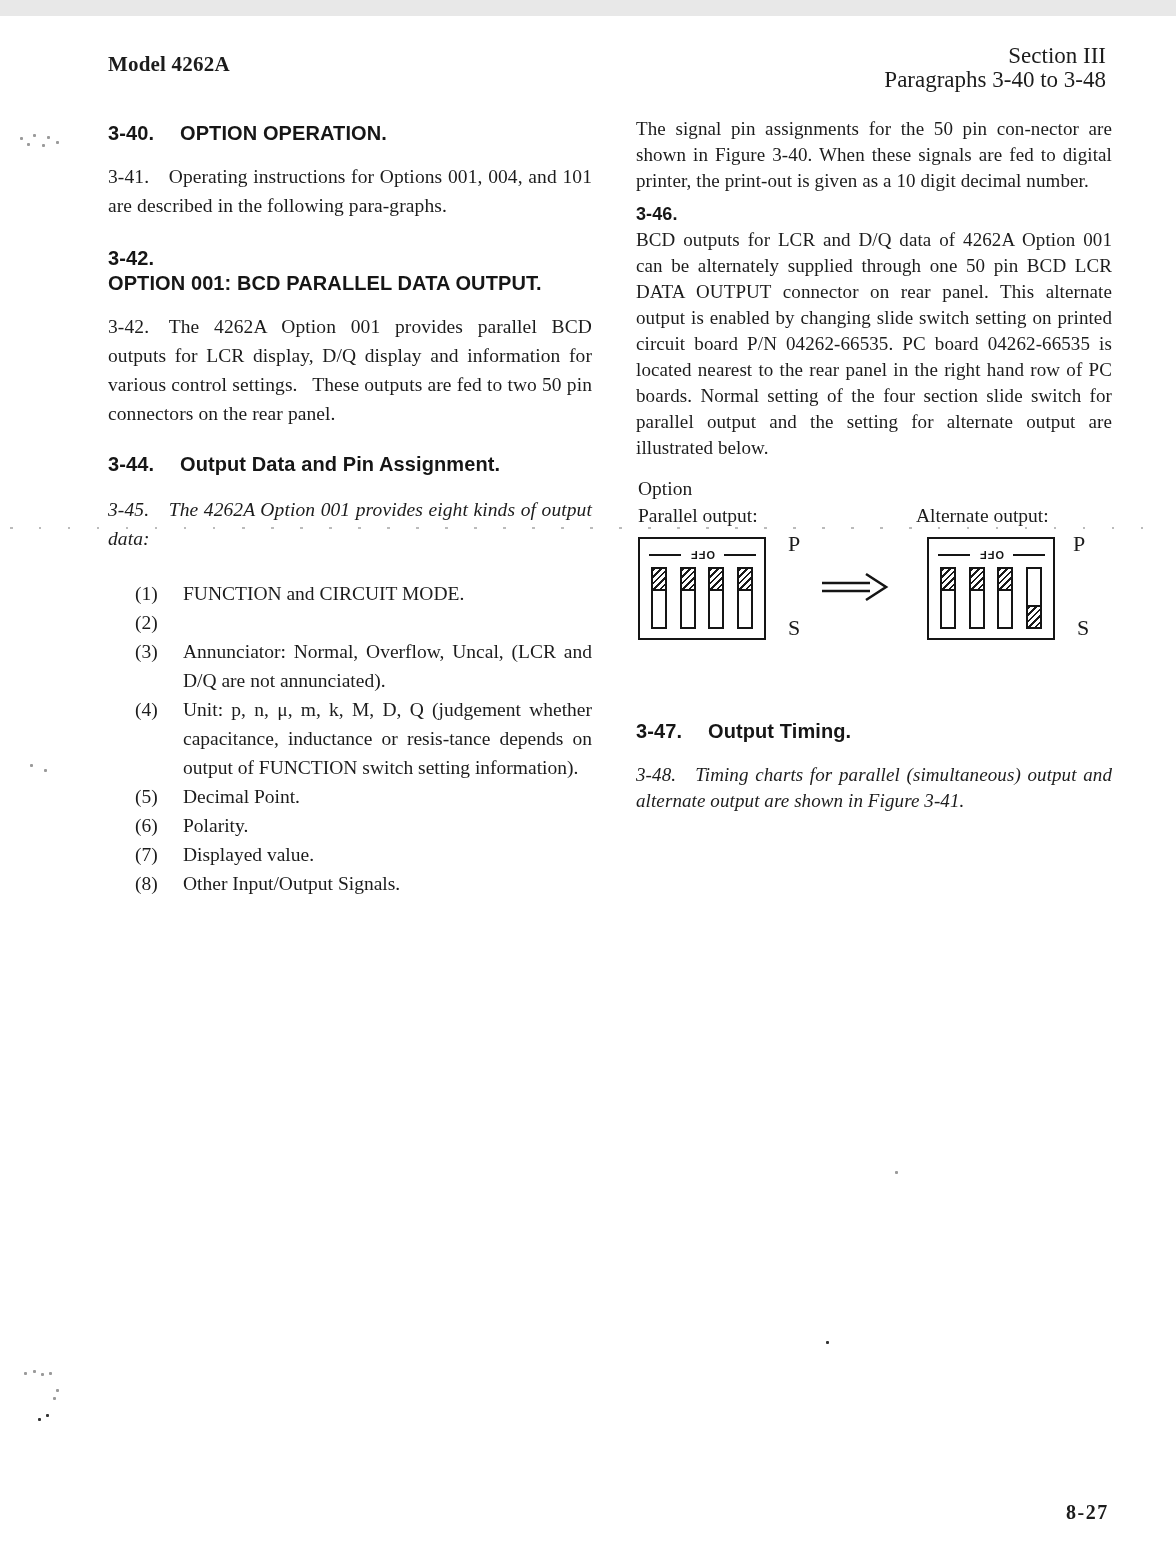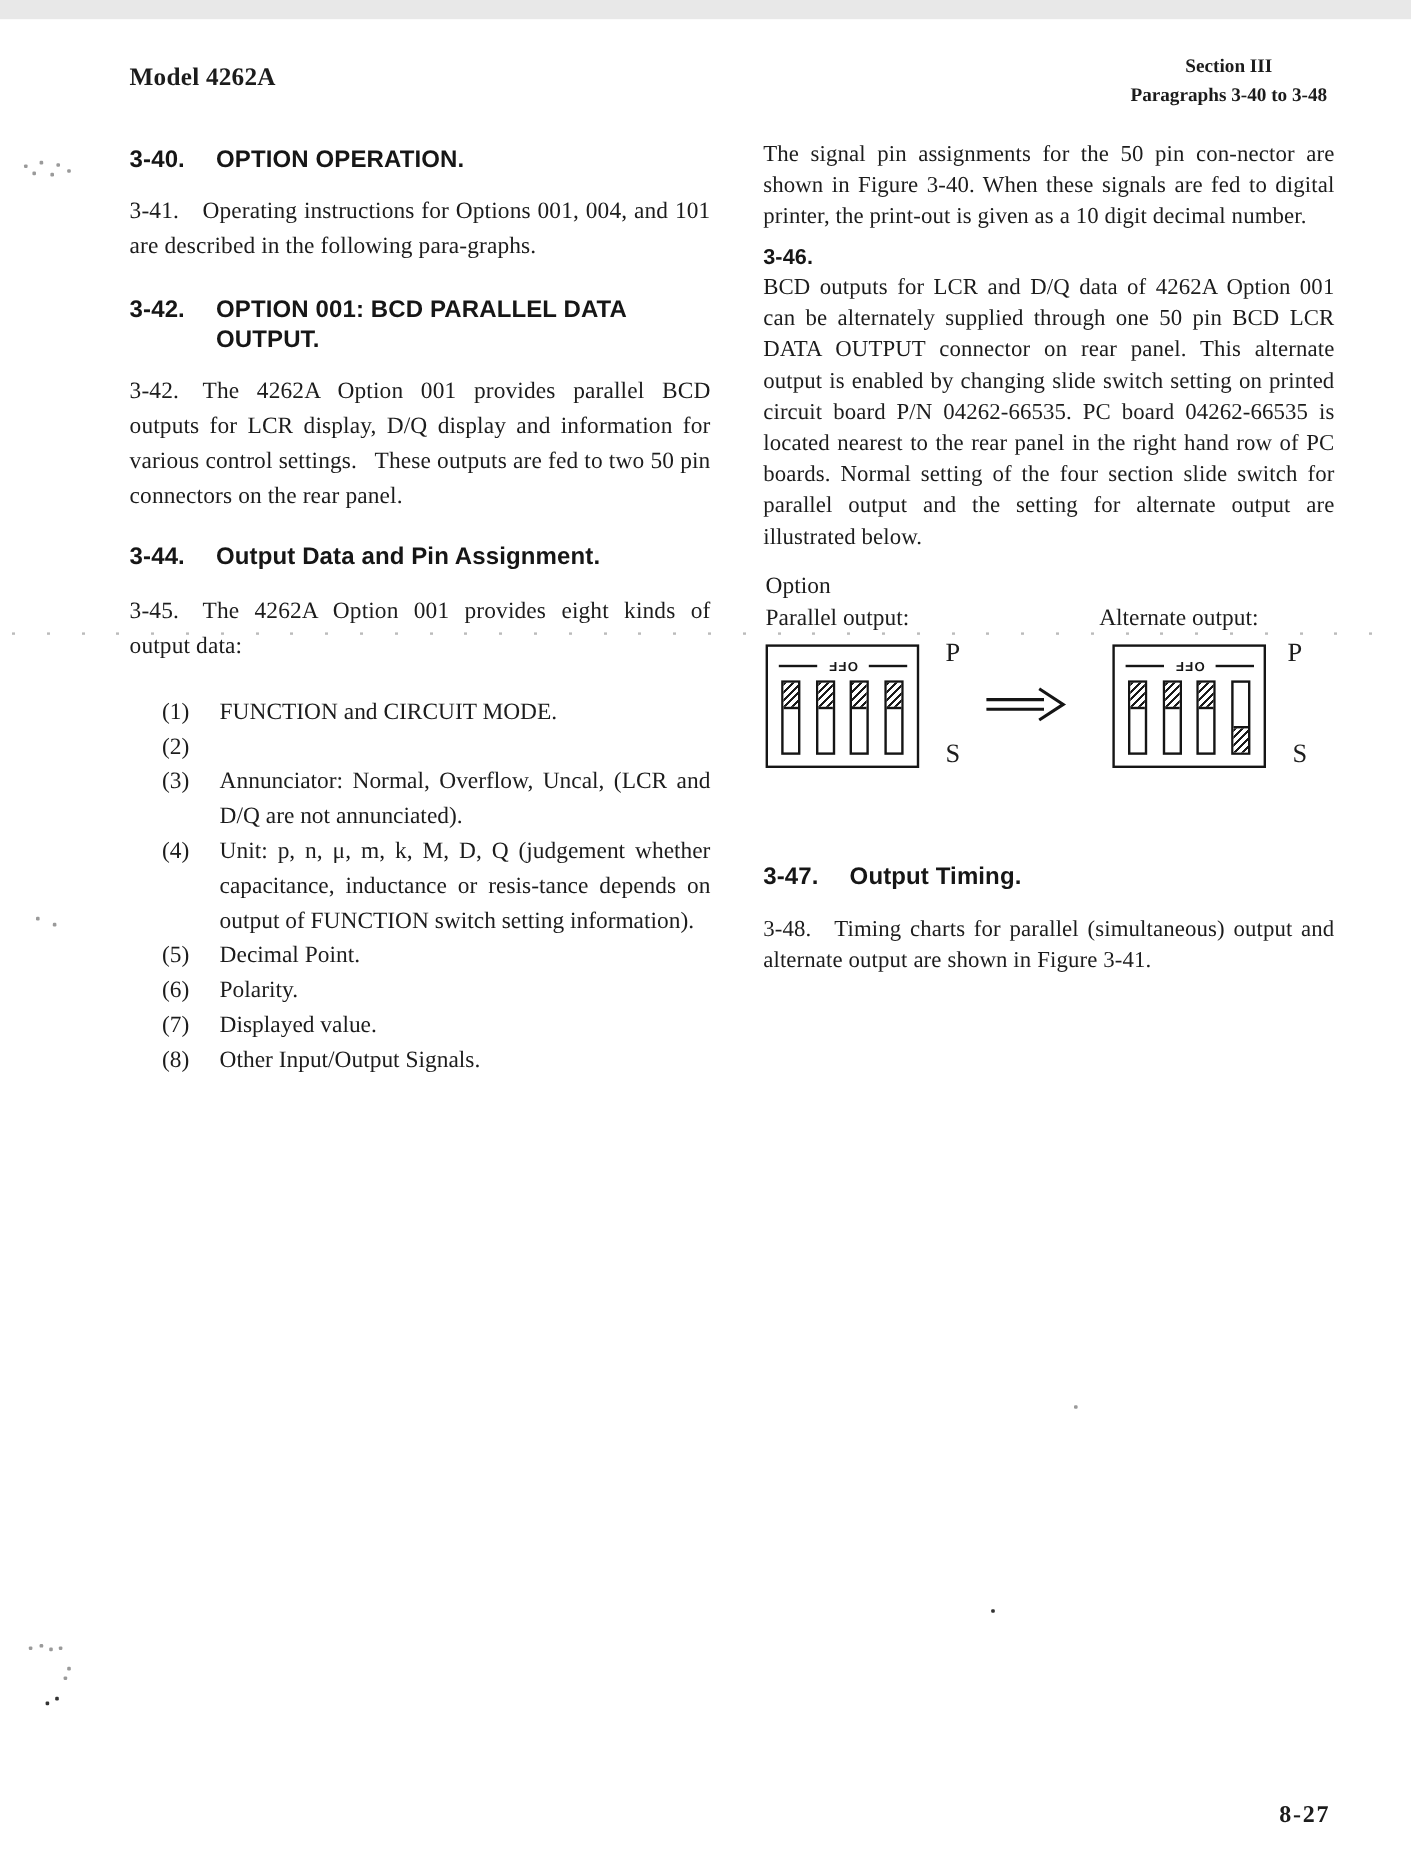--- a/index.html
+++ b/index.html
@@ -14,21 +14,21 @@
     color: #1c1c1c;
   }
 
   
   .hdr-left {
     position: absolute; left: 108px; top: 36px;
     font-size: 21px; font-weight: 600; letter-spacing: 0.2px;
   }
   .hdr-right {
     position: absolute; right: 70px; top: 28px;
-    text-align: center; font-size: 16px; line-height: 24px; font-weight: bold;
+    text-align: right; font-size: 23px; line-height: 24px;
   }
 
   
   .col-left  { position: absolute; left: 108px; top: 105px; width: 484px; }
   .col-right { position: absolute; left: 636px; top: 100px; width: 476px; }
 
   .h {
     display: flex;
     font-family: "Liberation Sans", sans-serif;
     font-weight: bold; font-size: 20px; line-height: 25px;
@@ -39,23 +39,23 @@
   .h-sm { font-size: 18px; }
 
   .p {
     font-size: 19.5px; line-height: 29px;
     text-align: justify; letter-spacing: 0.1px;
   }
   .col-right .p { font-size: 19px; line-height: 26px; }
 
   .mt8  { margin-top: 8px; }
   .mt16 { margin-top: 16px; }
-  .mt18 { margin-top: 18px; }
+  .mt18 { margin-top: 18px; font-style: italic; }
   .mt24 { margin-top: 24px; }
-  .mt26 { margin-top: 26px; }
+  .mt26 { margin-top: 26px; flex-direction: column; }
   .mt44 { margin-top: 44px; }
 
   
   .lst { margin-top: 26px; padding-left: 27px; }
   .li  { display: flex; font-size: 19.5px; line-height: 29px; }
   .li .n { width: 48px; flex: none; }
   .li .t { flex: 1; text-align: justify; }
 
   
   .diagram { position: relative; margin-top: 14px; height: 200px; }

